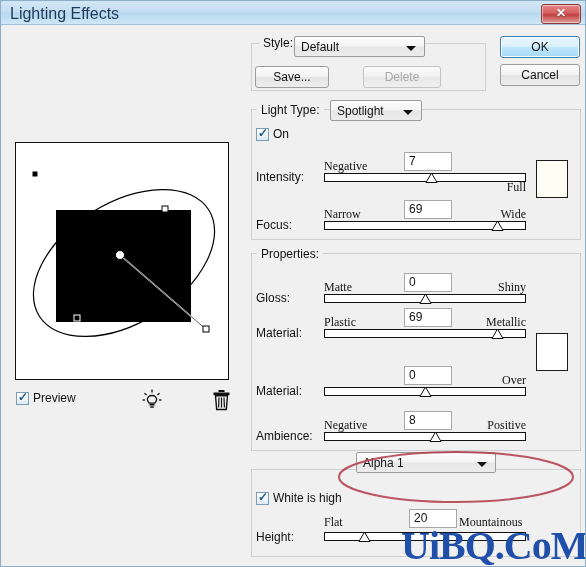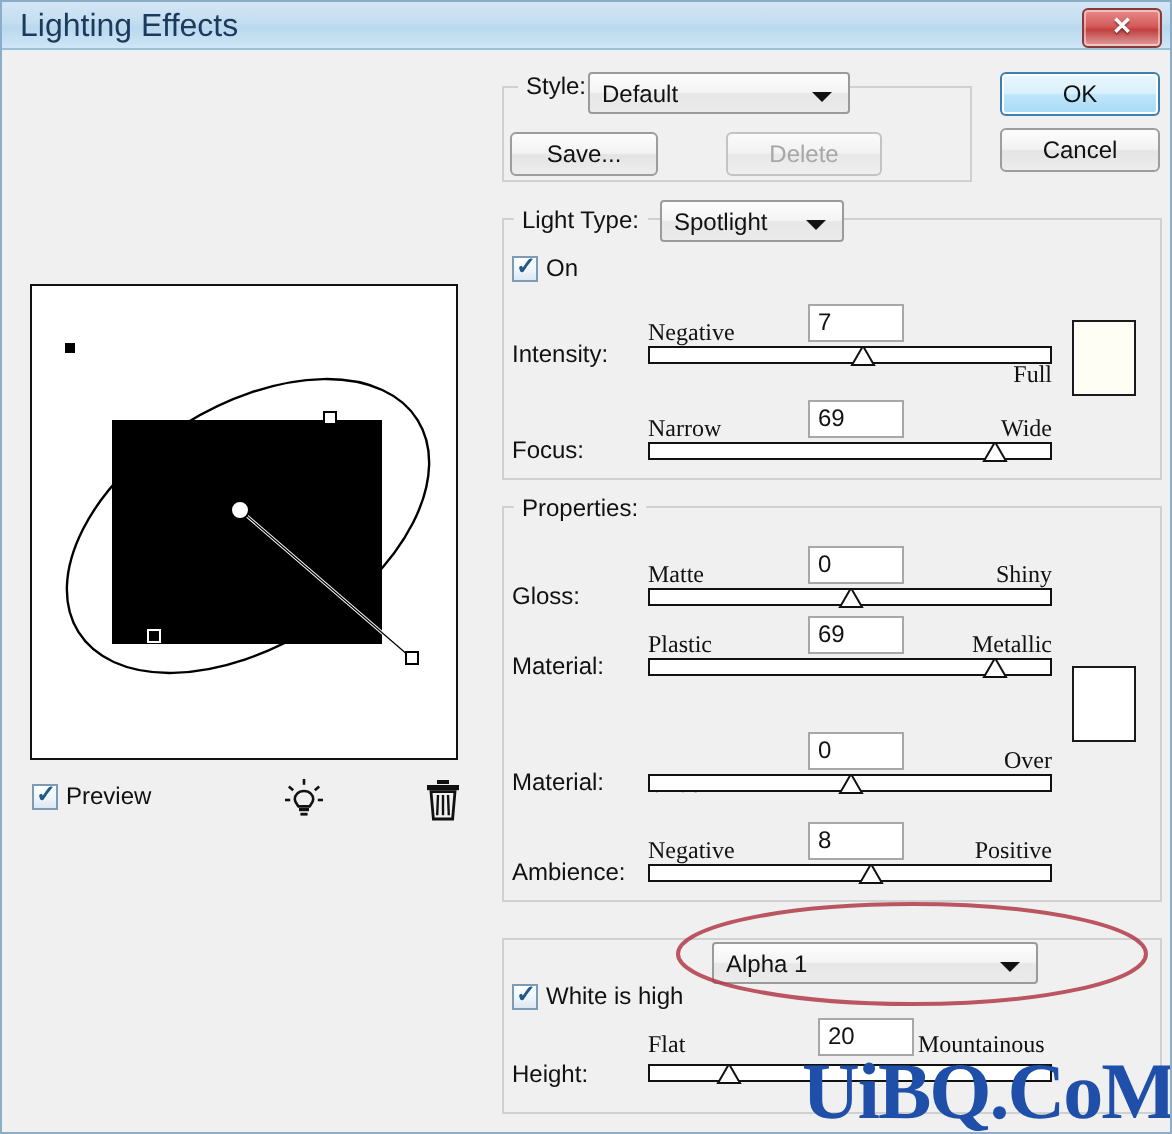--- a/index.html
+++ b/index.html
@@ -350,21 +350,21 @@
   <div class="slider" style="left:323px; top:431px; width:202px;"></div>
   <div class="thumb-wrap" style="left:428px; top:431px;">
     <svg width="13" height="10" viewBox="0 0 13 10">
         <polygon points="6.5,0 12,9.5 1,9.5" fill="#ffffff" stroke="#111111" stroke-width="1"></polygon>
       </svg>
   </div>
 
   <div class="swatch" style="left: 535px; top: 332px; width: 32px; height: 38px; background: rgb(255, 255, 255);"></div>
 
   <div class="group" style="left:250px; top:468px; width:330px; height:88px;"></div>
-  <div class="combo" style="left:355px; top:470px; width:163px;">
+  <div class="combo" style="left:355px; top:451px; width:140px;">
     <div class="combo-text">Alpha 1</div>
     <div class="combo-arrow"></div>
   </div>
 
   <div class="cbox" style="left:255px; top:491px;">
     <span class="tick">✓</span>
   </div>
   <div class="cbox-label" style="left:272px; top:490px;">White is high</div>
 
   <div class="row-label" style="left:255px; top:529px;">Height:</div>

